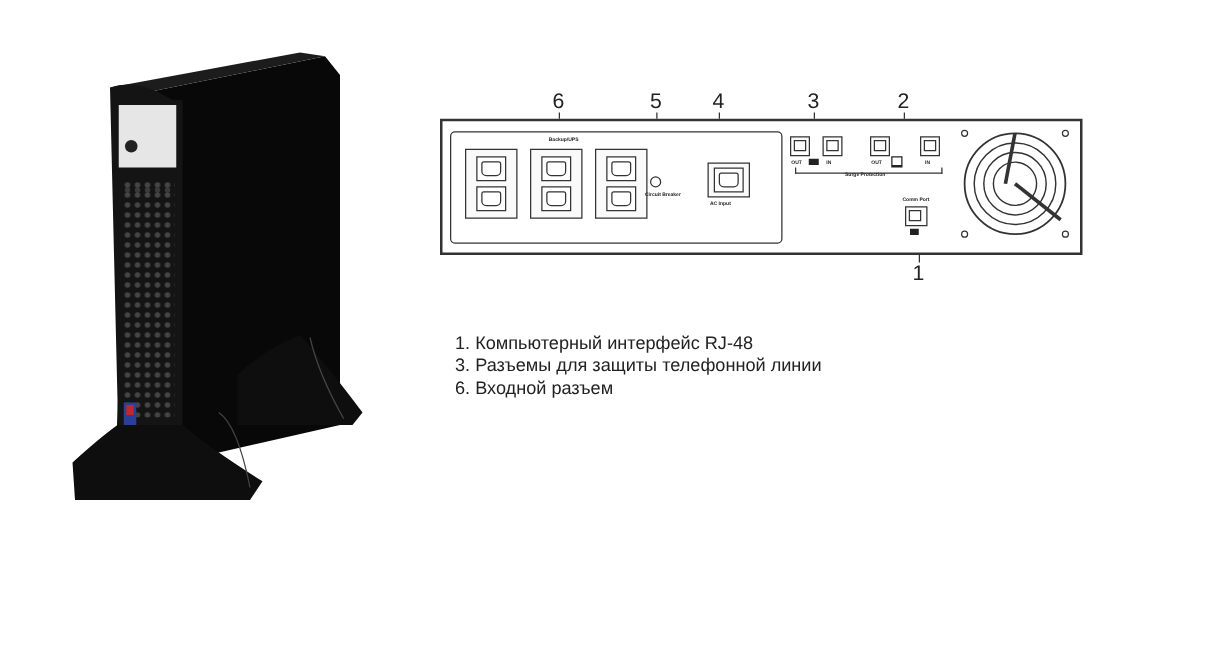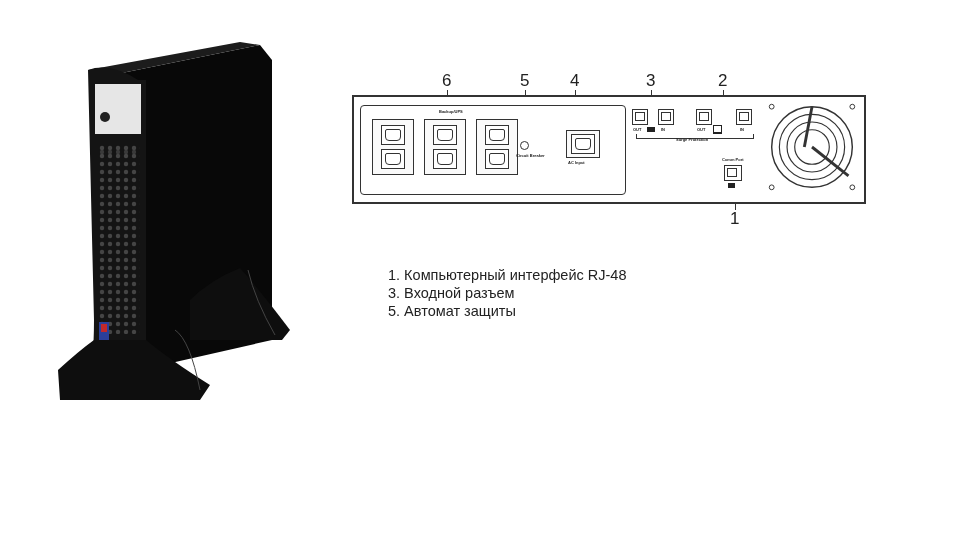--- a/index.html
+++ b/index.html
@@ -17,21 +17,21 @@
   .outlet::before { content:""; position:absolute; left:3px; top:3px; width:14px; height:10px; border:1px solid #333; border-radius:2px 2px 4px 4px; }
   .outlet-group { position:absolute; border:1.2px solid #333; background:#fafafa; }
   .rj { position:absolute; width:14px; height:14px; border:1.5px solid #333; background:#fff; }
   .rj::before { content:""; position:absolute; left:2px; top:2px; width:8px; height:7px; border:1px solid #333; }
   .tiny { position:absolute; font-size:4px; color:#222; white-space:nowrap; font-weight:bold; }
   .fan { position:absolute; left:410px; top:2px; width:96px; height:96px; }
 
   .lead { position:absolute; background:#333; }
 
   
-  .legend { position:absolute; left:364px; top:266px; font-size:14.5px; line-height:18px; color:#222;margin-left:24px; }
+  .legend { position:absolute; left:364px; top:266px; font-size:14.5px; line-height:18px; color:#222; }
   .legend-item { white-space:nowrap; }
 </style>
 </head>
 <body>
 
 <div class="ups">
   <svg width="260" height="370" viewBox="0 0 260 370" xmlns="http://www.w3.org/2000/svg">
 
     <polygon points="62,35 210,5 222,20 222,300 90,330" fill="#080808"></polygon>
 
@@ -141,15 +141,15 @@
       <circle cx="8" cy="8" r="2.5" fill="none" stroke="#333"></circle>
       <circle cx="92" cy="8" r="2.5" fill="none" stroke="#333"></circle>
       <circle cx="8" cy="92" r="2.5" fill="none" stroke="#333"></circle>
       <circle cx="92" cy="92" r="2.5" fill="none" stroke="#333"></circle>
     </svg>
   </div>
 </div>
 
 <div class="legend">
   <div class="legend-item">1. Компьютерный интерфейс RJ-48</div>
-  <div class="legend-item">3. Входной разъем</div>
-  <div class="legend-item">5. Автомат защиты</div>
+  <div class="legend-item">3. Разъемы для защиты телефонной линии</div>
+  <div class="legend-item">6. Входной разъем</div>
 </div>
 
 </body></html>

